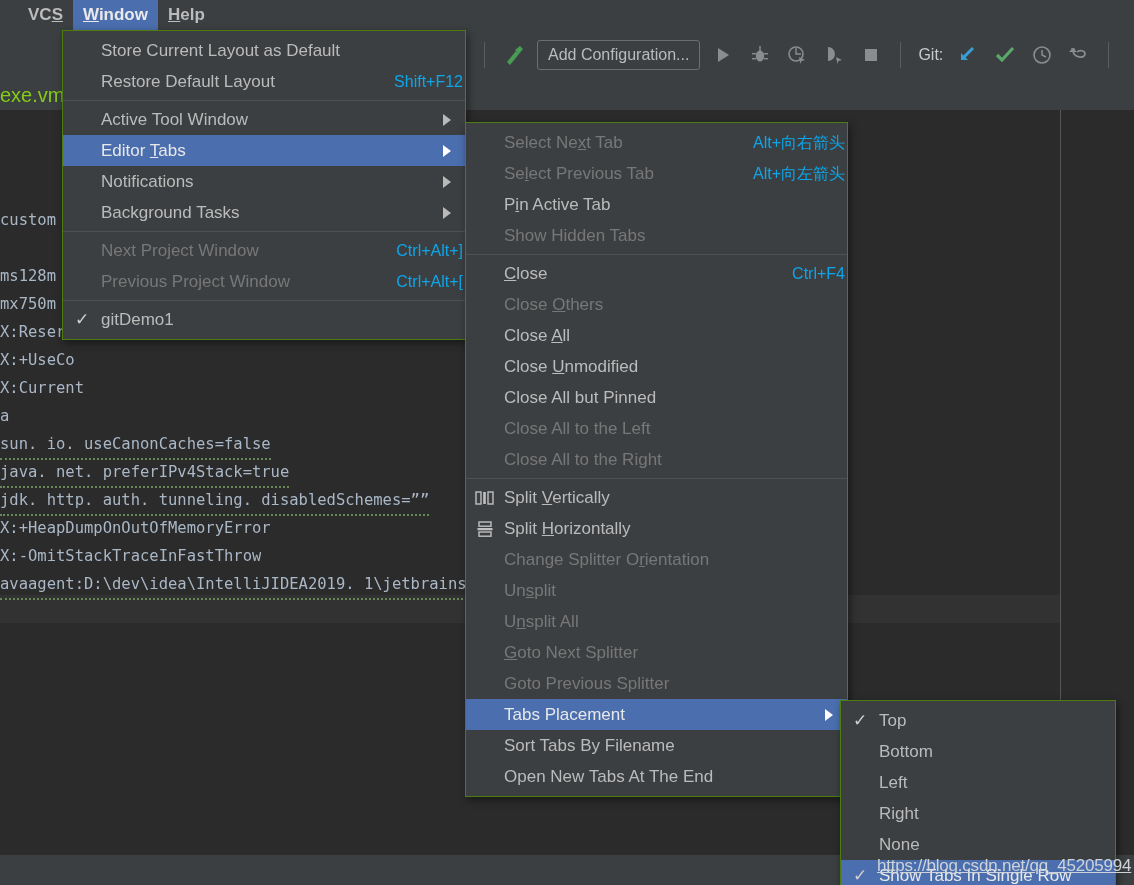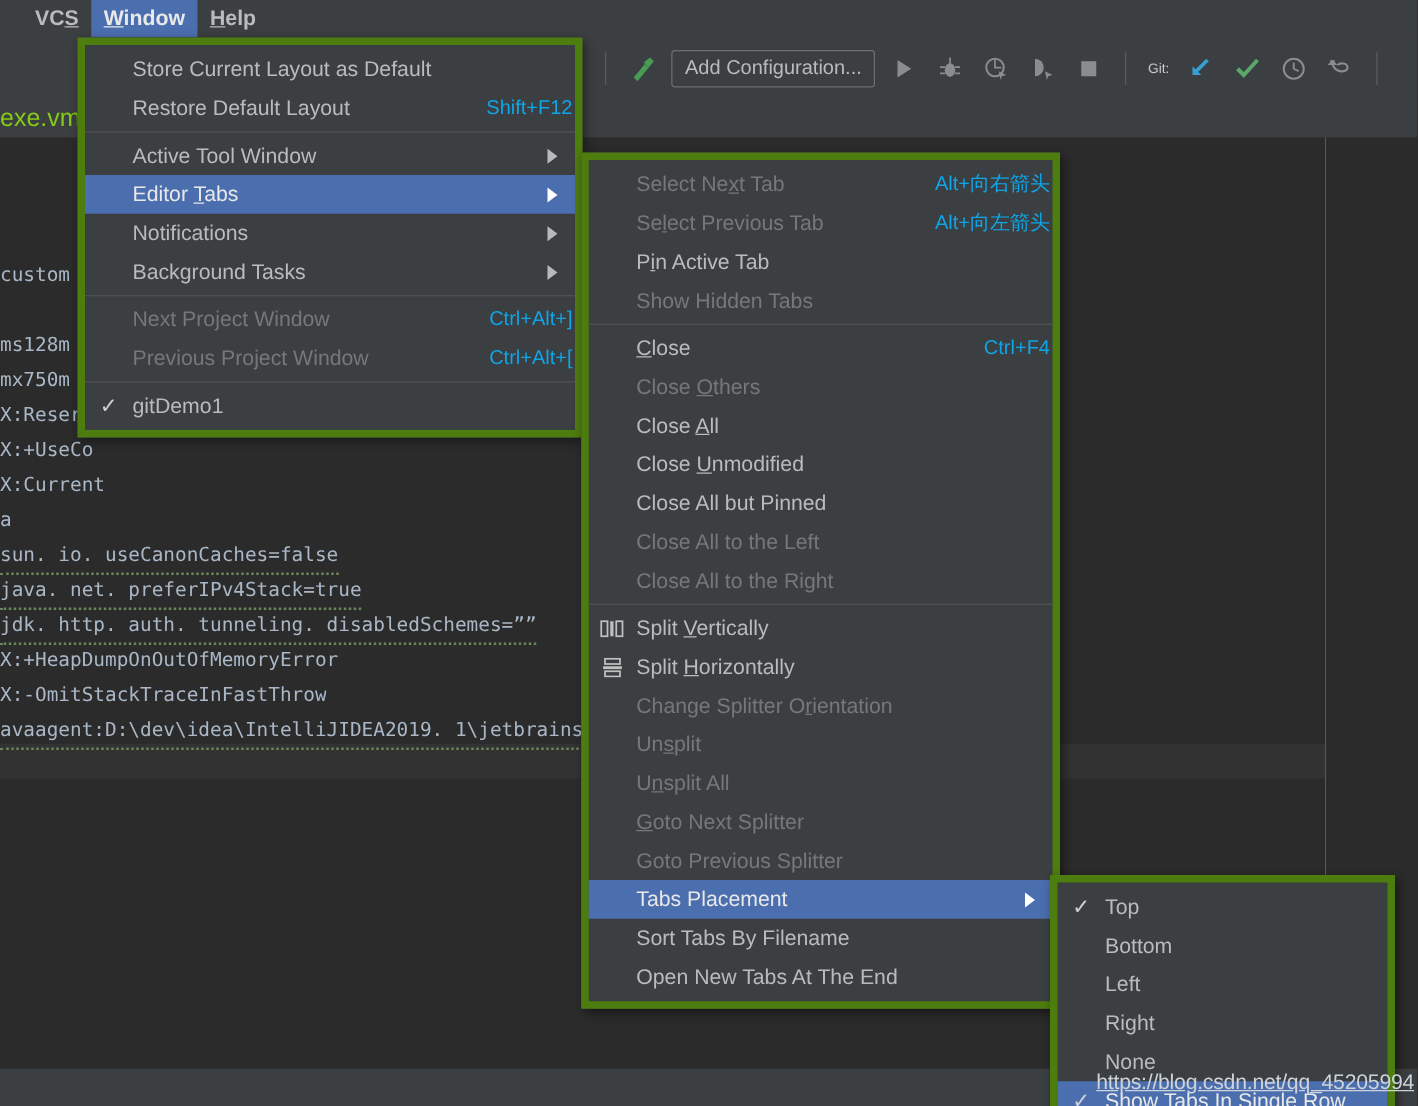--- a/index.html
+++ b/index.html
@@ -80,21 +80,21 @@
     height: 28px;
     border: 1px solid #6b6f70;
     border-radius: 3px;
     color: #b9bcbd;
     font-size: 16px;
     display: flex; align-items: center;
     padding: 0 10px;
     white-space: nowrap;
   }
   #git-label {
-    font-size: 11px;
+    font-size: 16px;
     color: #c8cacb;
     margin-left: 2px;
     margin-right: 2px;
   }
 
   
   #editor-area {
     position: absolute;
     left: 0; top: 80px;
     width: 1134px; height: 805px;
@@ -172,21 +172,21 @@
     position: absolute;
     left: 0; top: 775px;
     width: 1134px; height: 30px;
     background: #3c3f41;
   }
 
   
   .menu-popup {
     position: absolute;
     background: #3c3f41;
-    border: 6px solid #4d7c0f;
+    border: 1px solid #4d7c0f;
     box-sizing: border-box;
     box-shadow: 2px 3px 8px rgba(0,0,0,0.45);
     padding: 4px 0;
     z-index: 50;
   }
   .menu-row {
     position: relative;
     height: 31px;
     line-height: 31px;
     display: flex;

